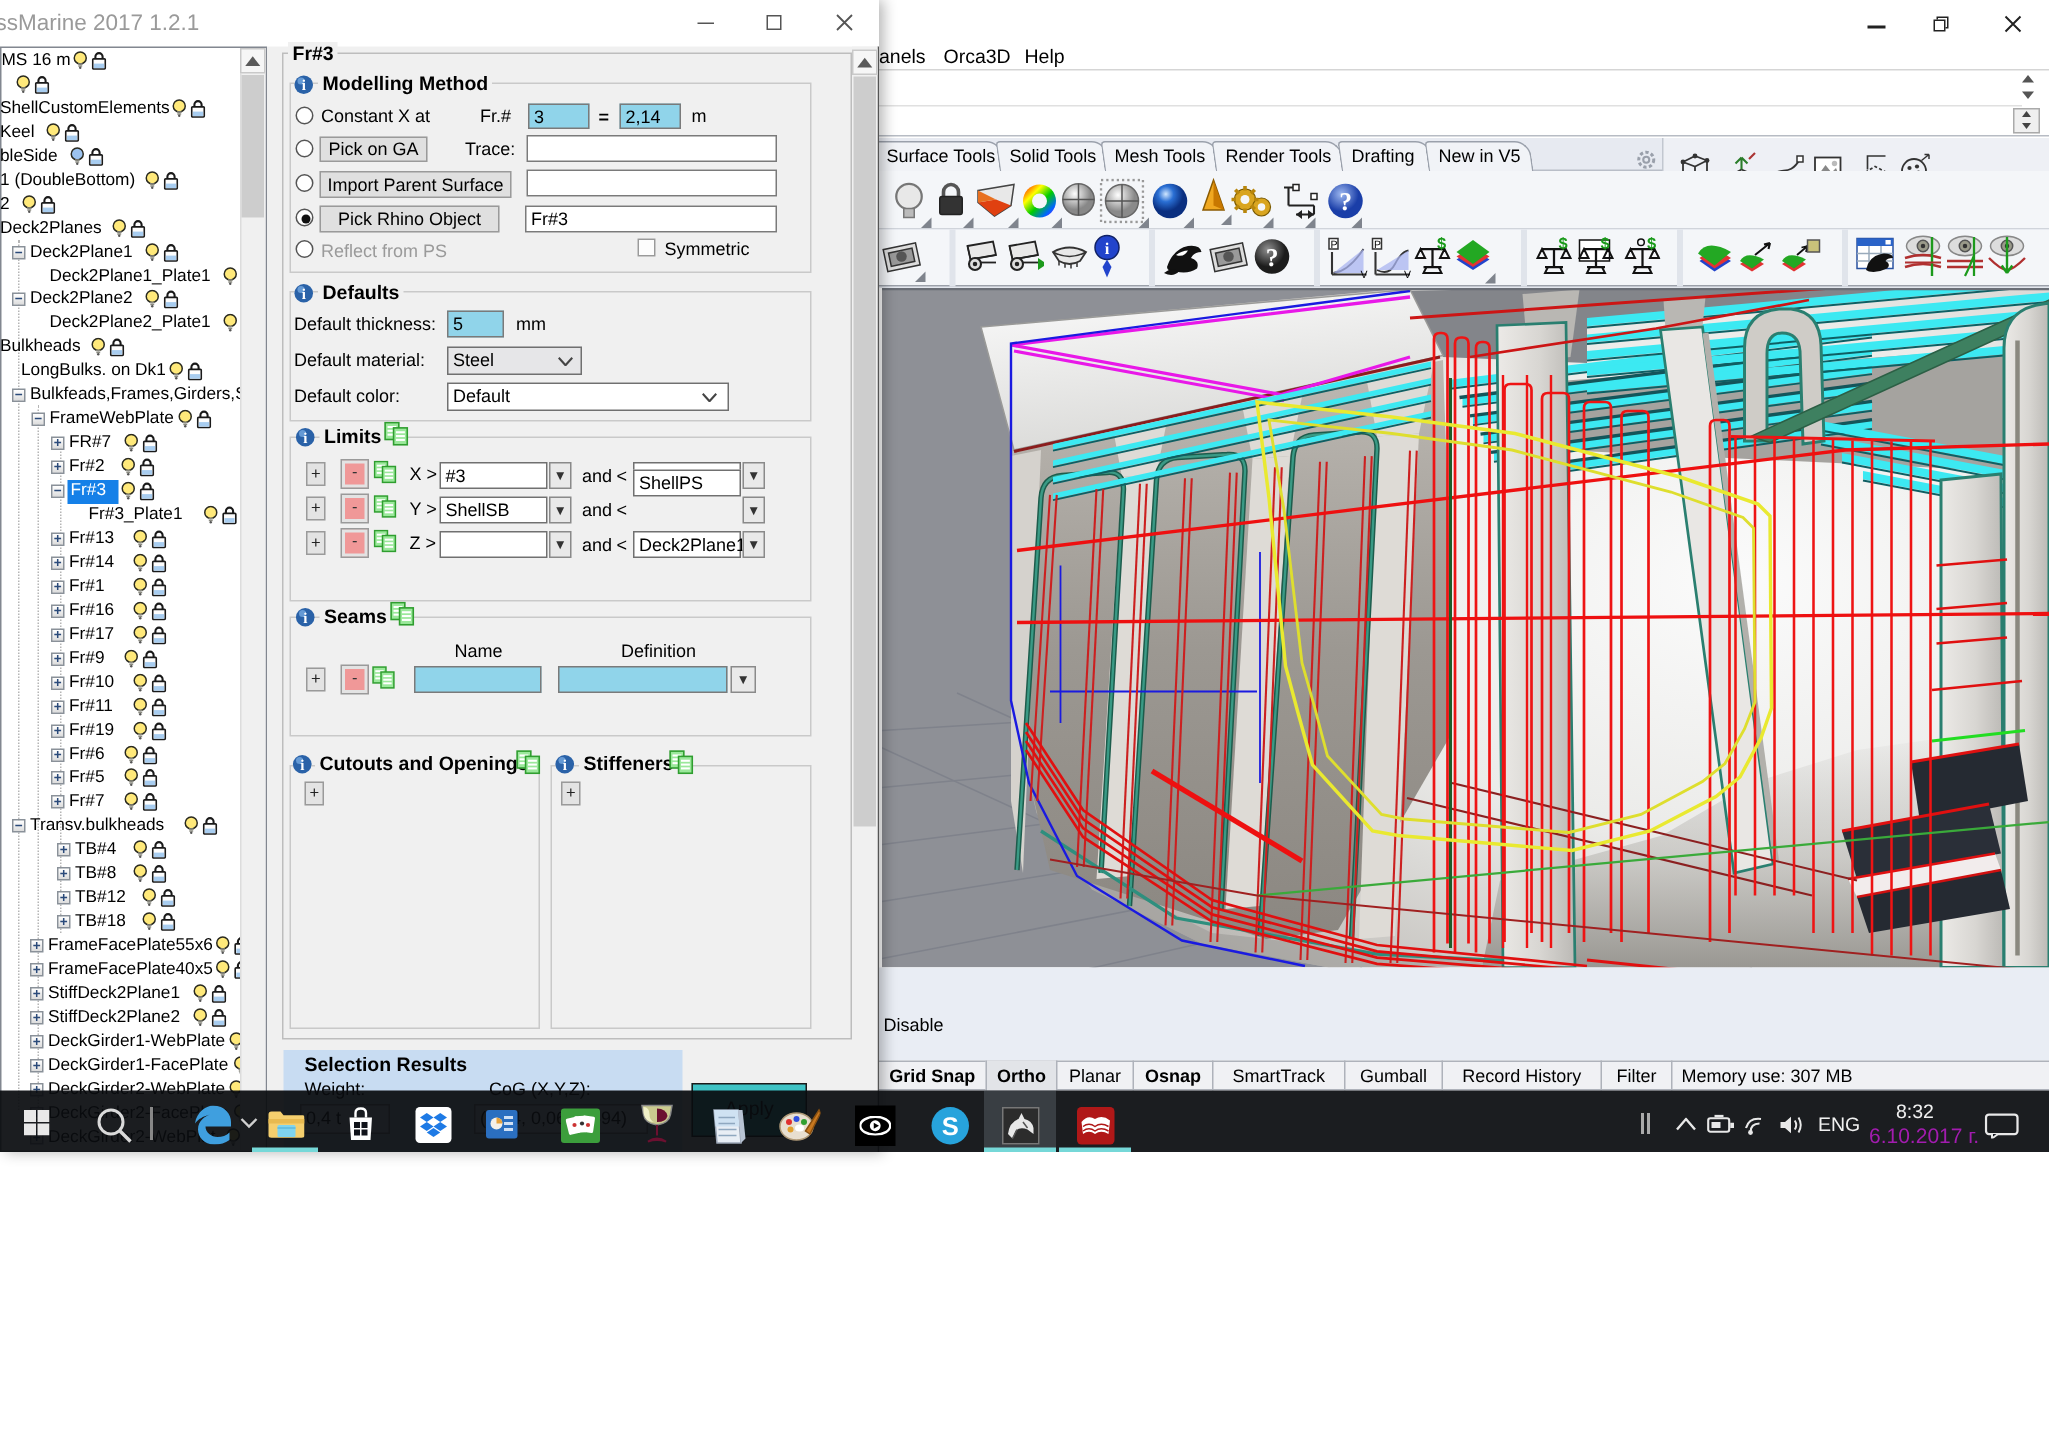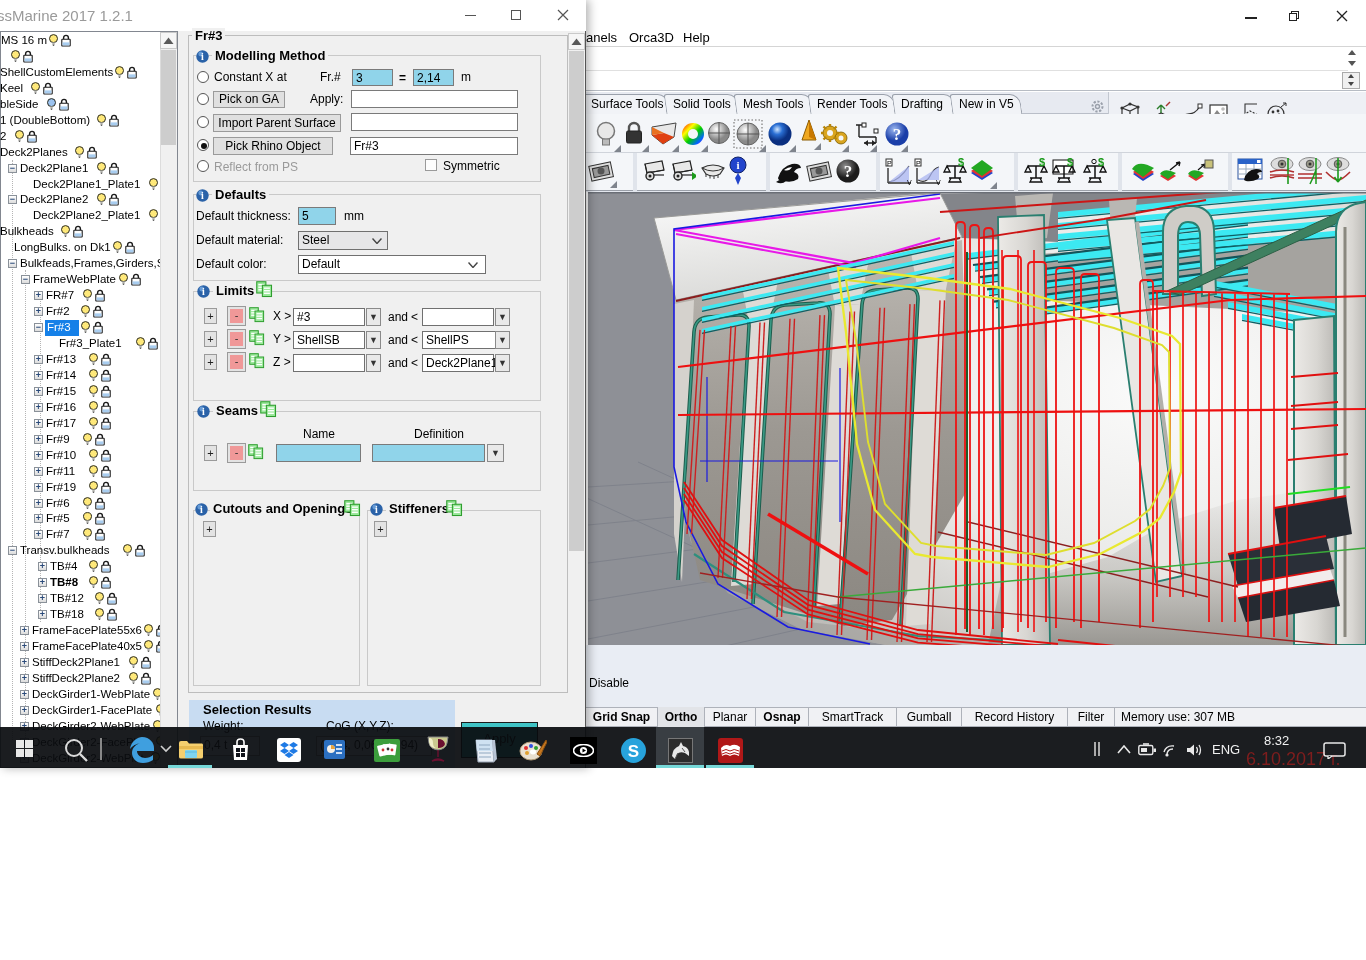--- a/index.html
+++ b/index.html
@@ -823,21 +823,21 @@
       <circle cx="5.5" cy="4.6" r="4" fill="#ffe97a" stroke="#2a2a20" stroke-width="1"></circle>
       <path d="M4 8.6 L7 8.6 M4.2 10 L6.8 10" stroke="#8a8a80" stroke-width="1"></path>
       <circle cx="5.5" cy="11.2" r="0.8" fill="#555"></circle>
     </svg>
 <svg class="abs" style="left:101px;top:369px" width="10" height="13" viewBox="0 0 10 13">
       <path d="M2.6 5.2 V3.8 A2.4 2.4 0 0 1 7.4 3.8 V5.2" fill="none" stroke="#1a1a1a" stroke-width="1.4"></path>
       <rect x="0.8" y="5.2" width="8.4" height="6.8" rx="0.6" fill="#fdfdfd" stroke="#1a1a1a" stroke-width="1.1"></rect>
       <rect x="1.6" y="8.4" width="6.8" height="3" fill="#a8cdf0"></rect>
     </svg>
 <div class="ebox" style="left:34px;top:387px">+</div>
-<div class="txt" style="left:46px;top:385px;font-size:11.5px;">Fr#15</div>
+<div class="txt" style="left:46px;top:385px;font-size:11.5px;">Fr#1</div>
 <svg class="abs" style="left:88px;top:385px" width="11" height="13" viewBox="0 0 11 13">
       <circle cx="5.5" cy="4.6" r="4" fill="#ffe97a" stroke="#2a2a20" stroke-width="1"></circle>
       <path d="M4 8.6 L7 8.6 M4.2 10 L6.8 10" stroke="#8a8a80" stroke-width="1"></path>
       <circle cx="5.5" cy="11.2" r="0.8" fill="#555"></circle>
     </svg>
 <svg class="abs" style="left:101px;top:385px" width="10" height="13" viewBox="0 0 10 13">
       <path d="M2.6 5.2 V3.8 A2.4 2.4 0 0 1 7.4 3.8 V5.2" fill="none" stroke="#1a1a1a" stroke-width="1.4"></path>
       <rect x="0.8" y="5.2" width="8.4" height="6.8" rx="0.6" fill="#fdfdfd" stroke="#1a1a1a" stroke-width="1.1"></rect>
       <rect x="1.6" y="8.4" width="6.8" height="3" fill="#a8cdf0"></rect>
     </svg>
@@ -967,21 +967,21 @@
       <circle cx="5.5" cy="4.6" r="4" fill="#ffe97a" stroke="#2a2a20" stroke-width="1"></circle>
       <path d="M4 8.6 L7 8.6 M4.2 10 L6.8 10" stroke="#8a8a80" stroke-width="1"></path>
       <circle cx="5.5" cy="11.2" r="0.8" fill="#555"></circle>
     </svg>
 <svg class="abs" style="left:101px;top:560px" width="10" height="13" viewBox="0 0 10 13">
       <path d="M2.6 5.2 V3.8 A2.4 2.4 0 0 1 7.4 3.8 V5.2" fill="none" stroke="#1a1a1a" stroke-width="1.4"></path>
       <rect x="0.8" y="5.2" width="8.4" height="6.8" rx="0.6" fill="#fdfdfd" stroke="#1a1a1a" stroke-width="1.1"></rect>
       <rect x="1.6" y="8.4" width="6.8" height="3" fill="#a8cdf0"></rect>
     </svg>
 <div class="ebox" style="left:38px;top:578px">+</div>
-<div class="txt" style="left:50px;top:576px;font-size:11.5px;font-weight:bold;">TB#8</div>
+<div class="txt" style="left:50px;top:576px;font-size:11.5px;">TB#8</div>
 <svg class="abs" style="left:88px;top:576px" width="11" height="13" viewBox="0 0 11 13">
       <circle cx="5.5" cy="4.6" r="4" fill="#ffe97a" stroke="#2a2a20" stroke-width="1"></circle>
       <path d="M4 8.6 L7 8.6 M4.2 10 L6.8 10" stroke="#8a8a80" stroke-width="1"></path>
       <circle cx="5.5" cy="11.2" r="0.8" fill="#555"></circle>
     </svg>
 <svg class="abs" style="left:101px;top:576px" width="10" height="13" viewBox="0 0 10 13">
       <path d="M2.6 5.2 V3.8 A2.4 2.4 0 0 1 7.4 3.8 V5.2" fill="none" stroke="#1a1a1a" stroke-width="1.4"></path>
       <rect x="0.8" y="5.2" width="8.4" height="6.8" rx="0.6" fill="#fdfdfd" stroke="#1a1a1a" stroke-width="1.1"></rect>
       <rect x="1.6" y="8.4" width="6.8" height="3" fill="#a8cdf0"></rect>
     </svg>
@@ -1119,21 +1119,21 @@
 <div class="radio" style="left:197px;top:139px"></div>
 <div class="abs" style="left:200.5px;top:142.5px;width:6px;height:6px;border-radius:50%;background:#111"></div>
 <div class="radio" style="left:197px;top:160px"></div>
 <div class="txt" style="left:214px;top:70px;font-size:12px;">Constant X at</div>
 <div class="txt" style="left:320px;top:70px;font-size:12px;">Fr.#</div>
 <div class="inp blue" style="left:352px;top:69px;width:41px;height:17px">3</div>
 <div class="txt" style="left:399px;top:71px;font-size:12px;font-weight:bold">=</div>
 <div class="inp blue" style="left:413px;top:69px;width:41px;height:17px">2,14</div>
 <div class="txt" style="left:461px;top:70px;font-size:12px;">m</div>
 <div class="btn" style="left:213px;top:91px;width:72px;height:17px;line-height:15px">Pick on GA</div>
-<div class="txt" style="left:310px;top:92px;font-size:12px;">Apply:</div>
+<div class="txt" style="left:310px;top:92px;font-size:12px;">Trace:</div>
 <div class="inp" style="left:351px;top:90px;width:167px;height:18px"></div>
 <div class="btn" style="left:213px;top:114px;width:128px;height:18px;line-height:16px">Import Parent Surface</div>
 <div class="inp" style="left:351px;top:113px;width:167px;height:18px"></div>
 <div class="btn" style="left:213px;top:137px;width:120px;height:18px;line-height:16px">Pick Rhino Object</div>
 <div class="inp" style="left:350px;top:137px;width:168px;height:18px">Fr#3</div>
 <div class="txt" style="left:214px;top:160px;font-size:12px;color:#9a9a9a">Reflect from PS</div>
 <div class="abs" style="left:425px;top:159px;width:12px;height:12px;border:1px solid #9a9a9a;background:#fdfdfd"></div>
 <div class="txt" style="left:443px;top:159px;font-size:12px;">Symmetric</div>
 <div class="grp" style="left:193px;top:194px;width:348px;height:87px;border-color:#c9c9c9"></div>
 <svg class="abs" style="left:196px;top:189px" width="13" height="13" viewBox="0 0 13 13">
@@ -1201,21 +1201,21 @@
       <rect x="6" y="4" width="8.6" height="10.6" fill="#9be89b" stroke="#2f9e2f" stroke-width="1"></rect>
       <rect x="7.5" y="6.1" width="5.6" height="1.3" fill="#fff"></rect>
       <rect x="7.5" y="8.5" width="5.6" height="1.3" fill="#fff"></rect>
       <rect x="7.5" y="10.9" width="5.6" height="1.3" fill="#fff"></rect>
     </svg>
 <div class="txt" style="left:273px;top:332px;font-size:12px;">Y &gt;</div>
 <div class="combo" style="left:293px;top:331px;width:72px;height:18px">ShellSB</div>
 <div class="darr" style="left:366px;top:331px;width:15px;height:18px">▼</div>
 <div class="txt" style="left:388px;top:333px;font-size:12px;">and</div>
 <div class="txt" style="left:411px;top:333px;font-size:12px;">&lt;</div>
-<div class="combo" style="left:422px;top:331px;width:88px;height:18px">ShellPS</div>
+<div class="combo" style="left:422px;top:313px;width:72px;height:18px">ShellPS</div>
 <div class="darr" style="left:495px;top:331px;width:15px;height:18px">▼</div>
 <div class="plus" style="left:204px;top:354px">+</div>
 <div class="minus" style="left:228px;top:353px">-</div>
 <svg class="abs" style="left:249px;top:353px" width="16" height="16" viewBox="0 0 16 16">
       <rect x="0.7" y="0.7" width="8.6" height="10.6" fill="#9be89b" stroke="#2f9e2f" stroke-width="1"></rect>
       <rect x="2.2" y="2.8" width="5.6" height="1.3" fill="#fff"></rect>
       <rect x="2.2" y="5.2" width="5.6" height="1.3" fill="#fff"></rect>
       <rect x="2.2" y="7.6" width="5.6" height="1.3" fill="#fff"></rect>
       <rect x="6" y="4" width="8.6" height="10.6" fill="#9be89b" stroke="#2f9e2f" stroke-width="1"></rect>
       <rect x="7.5" y="6.1" width="5.6" height="1.3" fill="#fff"></rect>
@@ -1435,17 +1435,17 @@
         <path d="M1 10 Q3 3 11 4" stroke-width="1.4"></path>
         <circle cx="4" cy="13" r="1.6" fill="#e8e8e8" stroke="none"></circle>
       </g>
     </svg>
 <svg class="abs" style="left:1186px;top:743px" width="17" height="14" viewBox="0 0 17 14">
       <path d="M1 5 L4 5 L8 1.5 L8 12.5 L4 9 L1 9 Z" fill="#e8e8e8"></path>
       <path d="M10.5 4 Q12.5 7 10.5 10 M13 2 Q16 7 13 12" stroke="#e8e8e8" stroke-width="1.3" fill="none"></path>
     </svg>
 <div class="txt" style="left:1212px;top:742px;font-size:13px;color:#f0f0f0">ENG</div>
 <div class="txt" style="left:1264px;top:733px;font-size:13px;color:#f0f0f0">8:32</div>
-<div class="txt" style="left:1246px;top:749px;font-size:18px;color:#7f1d1d">6.10.2017 г.</div>
+<div class="txt" style="left:1246px;top:749px;font-size:14px;color:#a21caf">6.10.2017 г.</div>
 <svg class="abs" style="left:1323px;top:742px" width="23" height="17" viewBox="0 0 23 17">
       <rect x="1" y="1" width="21" height="13" rx="2" fill="none" stroke="#e8e8e8" stroke-width="1.5"></rect>
       <path d="M5 14 L5 17 L9 14" fill="#10131a" stroke="#e8e8e8" stroke-width="1.3"></path>
     </svg>
 </div>
 </body></html>

